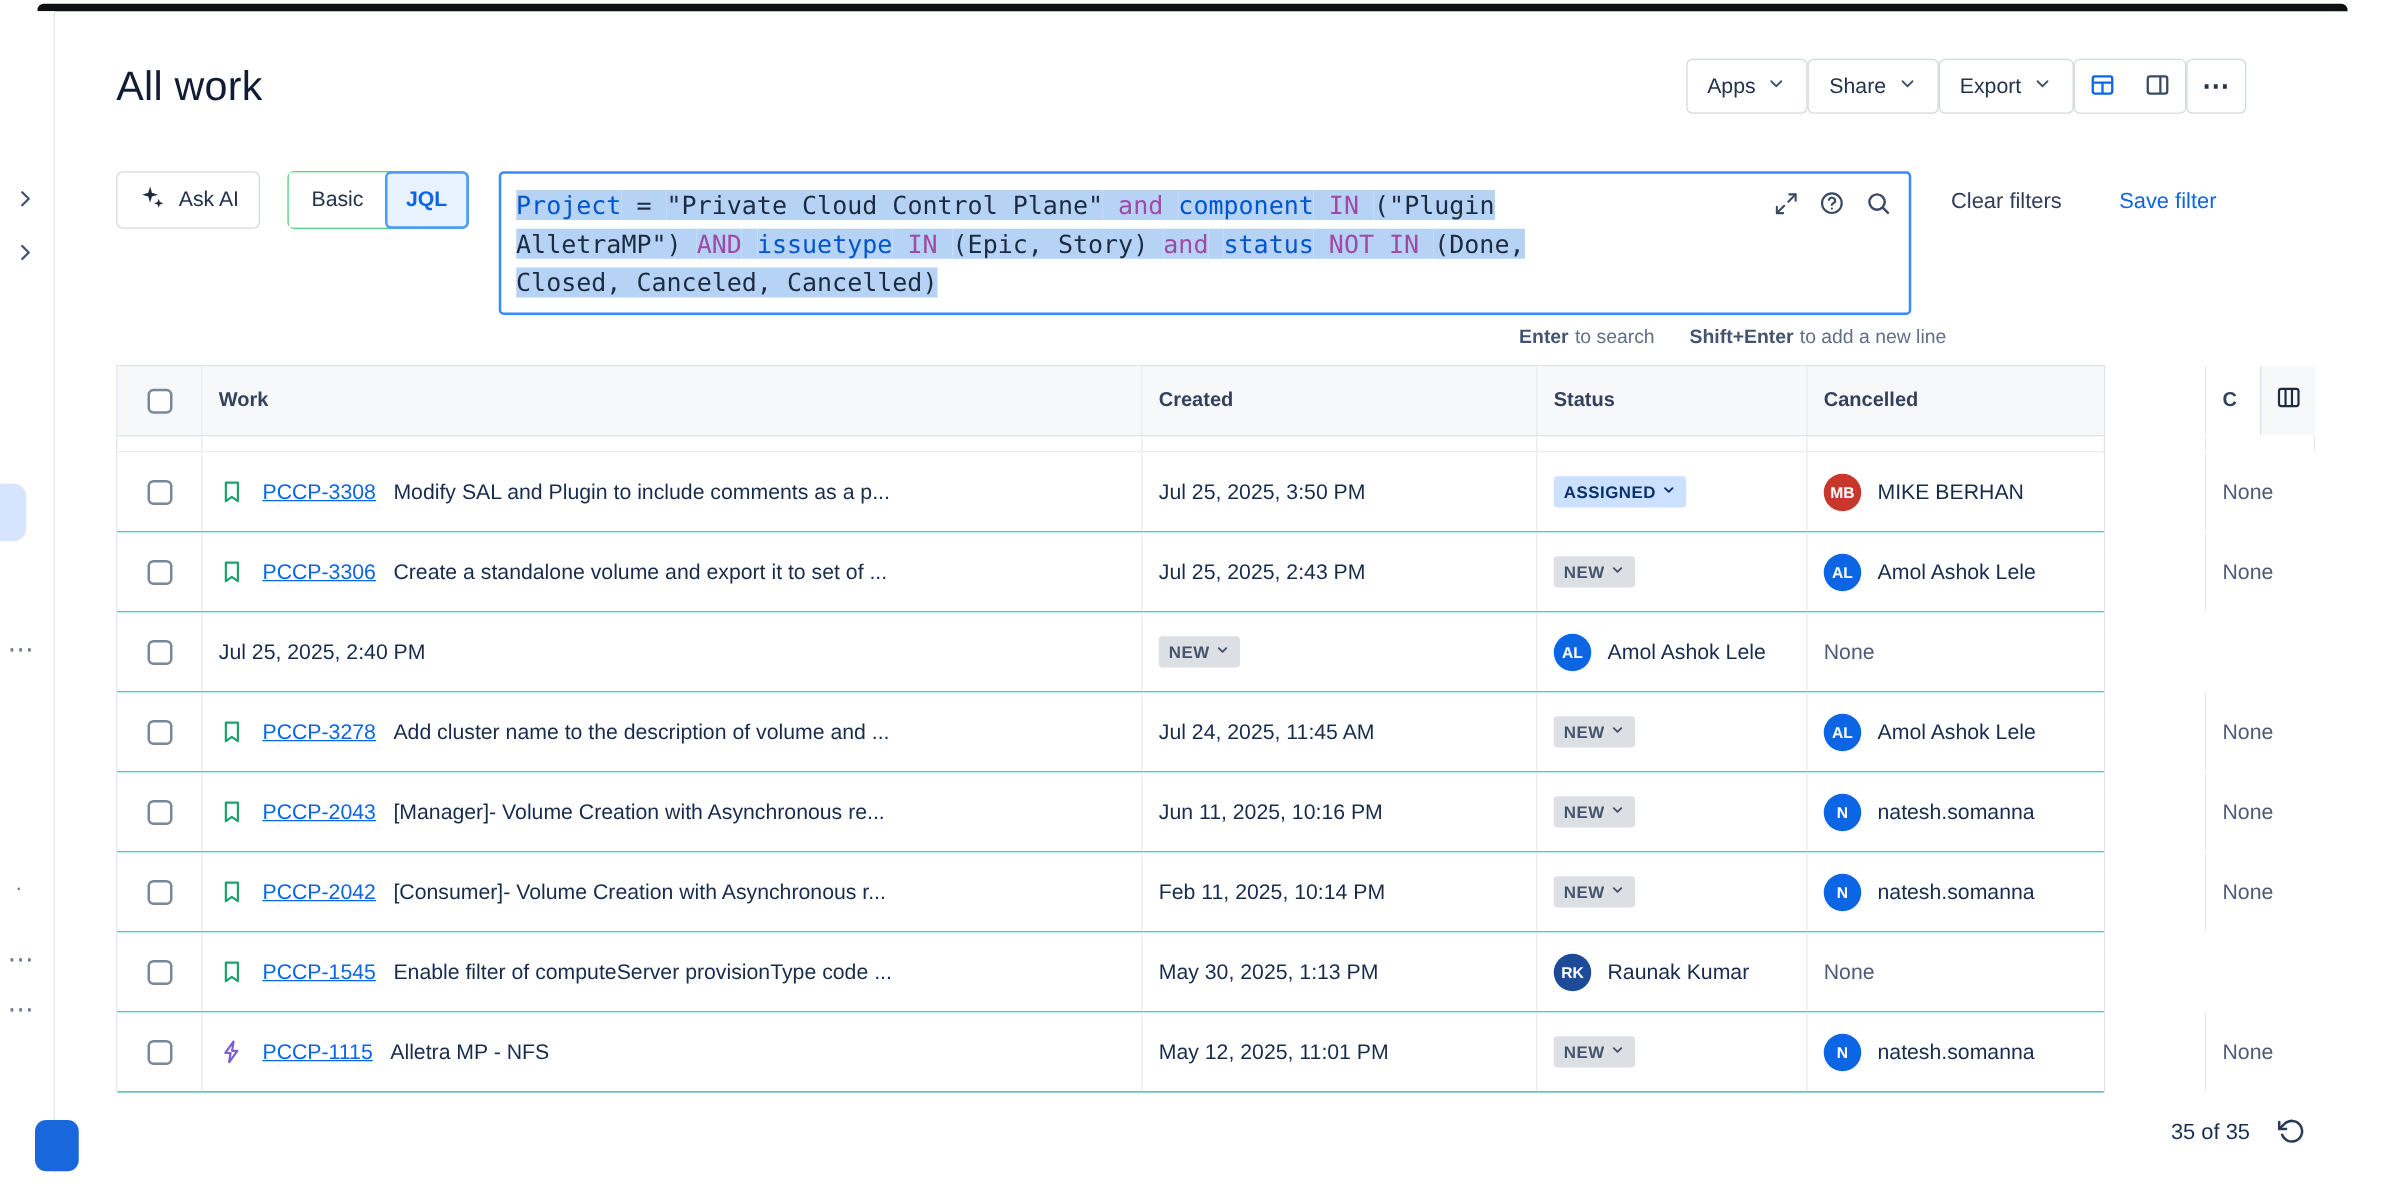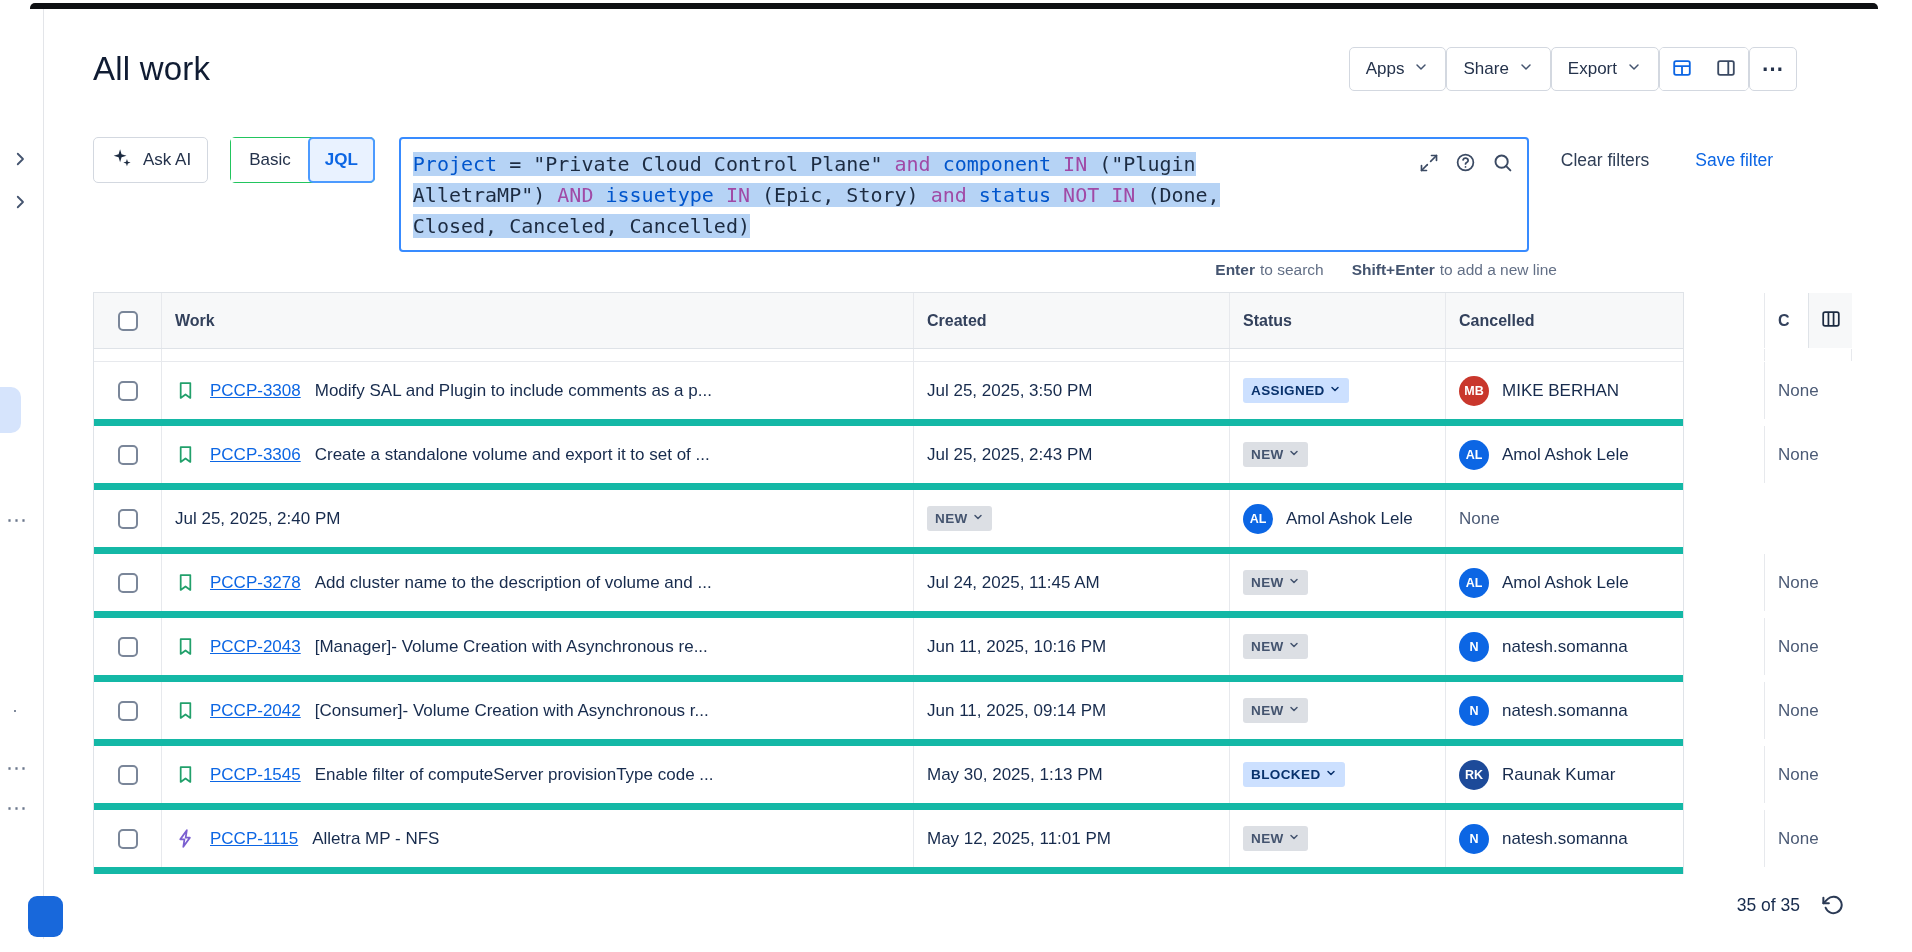--- a/index.html
+++ b/index.html
@@ -47,21 +47,21 @@
   .tbl{margin-top:13px;width:1591px;border:1px solid #dfe3e8;border-bottom:none}
   .grid{display:grid;grid-template-columns:68px 752px 316px 216px 319px 87px}
   .thead{background:#f7f8f9;height:56px;border-bottom:1px solid #dfe3e8}
   .thead .cell{font-size:16px;font-weight:700;color:#33415c}
   .cell{display:flex;align-items:center;border-right:1px solid #e7e9ed;padding-left:13px;overflow:hidden}
   .cell:last-child{border-right:none}
   .c-check{justify-content:center;padding-left:0}
   .checkbox{width:20px;height:20px;border:2px solid #7a8699;border-radius:5px;background:#fff;cursor:pointer;flex:0 0 auto}
   .strip{height:13px;border-bottom:1px solid #e7e9ed}
   .strip .cell{border-right:1px solid #e7e9ed}
-  .trow{height:64px;border-bottom:7px solid #14b8a6;background:#fff}
+  .trow{height:64px;border-bottom:1px solid #14b8a6;background:#fff}
   .trow .cell{font-size:17px}
   .c-work{gap:14px}
   .witem-icon{display:flex;flex:0 0 auto}
   .wkey{color:var(--link_blue,#0c66e4);text-decoration:underline;font-size:17px;cursor:pointer;flex:0 0 auto}
   .wsum{color:#172b4d;white-space:nowrap}
   .badge{display:inline-flex;align-items:center;gap:4px;padding:5px 8px;border-radius:3px;font-size:13.5px;font-weight:700;letter-spacing:.4px;cursor:pointer}
   .badge.blue{background:var(--badge_blue_bg,#cce0ff);color:var(--badge_blue_fg,#09326c)}
   .badge.gray{background:var(--badge_gray_bg,#dcdfe4);color:var(--badge_gray_fg,#44546f)}
   .c-assignee{gap:13px}
   .avatar{width:30px;height:30px;border-radius:50%;display:inline-flex;align-items:center;justify-content:center;
@@ -402,21 +402,21 @@
       <span class="witem-icon story">
               <svg width="21" height="21" viewBox="0 0 24 24" fill="none" stroke="var(--story_green,#22a06b)" stroke-width="2" stroke-linejoin="round">
                 <path d="M6.5 3.5h11v17l-5.5-4-5.5 4z"></path>
               </svg>
             </span>
 
       <a class="wkey">PCCP-2042</a>
       <span class="wsum">[Consumer]- Volume Creation with Asynchronous r...</span>
     </div>
     <div class="cell c-created">
-            <span>Jun 11, 2025, 09:14 PM</span>
+            <span>Feb 11, 2025, 10:14 PM</span>
           </div>
     <div class="cell c-status">
       <span class="badge gray">
         <span>NEW</span>
         <span><svg width="12" height="12" viewBox="0 0 24 24" fill="none" stroke="currentColor" stroke-width="3" stroke-linecap="round" stroke-linejoin="round">
                   <path d="M6 9l6 6 6-6"></path>
                 </svg></span>
       </span>
     </div>
     <div class="cell c-assignee">
@@ -438,28 +438,20 @@
                 <path d="M6.5 3.5h11v17l-5.5-4-5.5 4z"></path>
               </svg>
             </span>
 
       <a class="wkey">PCCP-1545</a>
       <span class="wsum">Enable filter of computeServer provisionType code ...</span>
     </div>
     <div class="cell c-created">
             <span>May 30, 2025, 1:13 PM</span>
           </div>
-    <div class="cell c-status">
-      <span class="badge blue">
-        <span>BLOCKED</span>
-        <span><svg width="12" height="12" viewBox="0 0 24 24" fill="none" stroke="currentColor" stroke-width="3" stroke-linecap="round" stroke-linejoin="round">
-                  <path d="M6 9l6 6 6-6"></path>
-                </svg></span>
-      </span>
-    </div>
     <div class="cell c-assignee">
       <span class="avatar" style="background: rgb(29, 74, 153);">RK</span>
       <span class="aname">Raunak Kumar</span>
     </div>
     <div class="cell c-comp">
             <span>None</span>
           </div>
   </div>
 
   <div class="grid trow">

